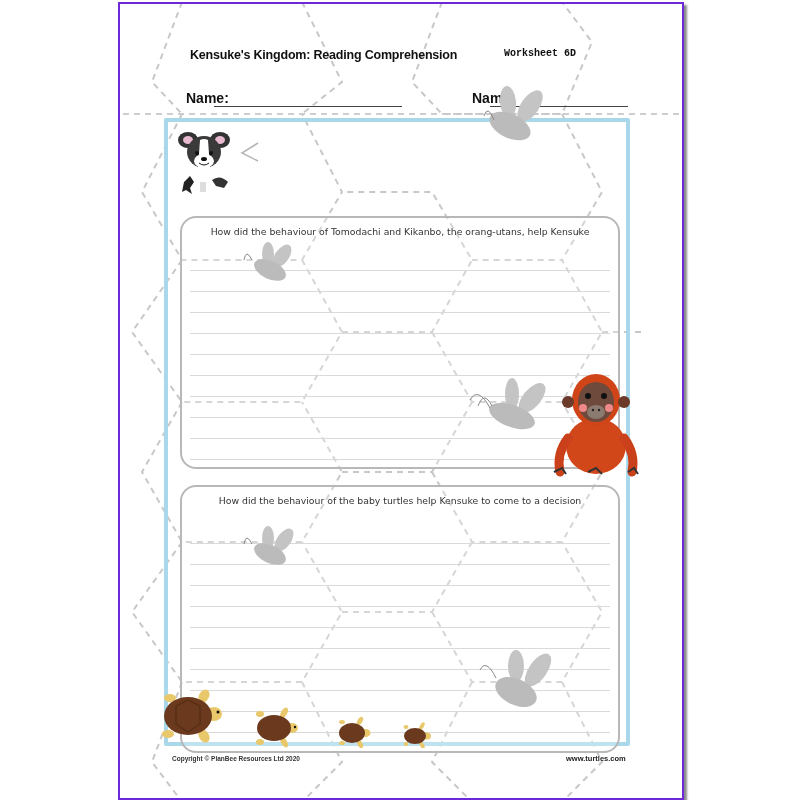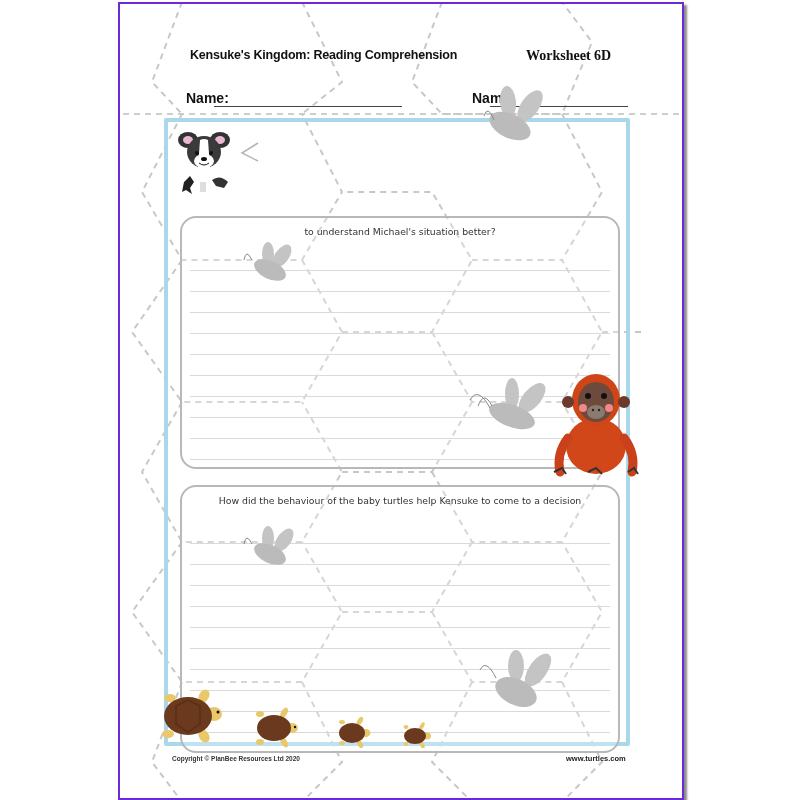--- a/index.html
+++ b/index.html
@@ -13,22 +13,22 @@
       border: 2px solid #6d28d9;
       box-shadow: 3px 3px 2px #8c8c8c;
       overflow: hidden;
     }
     .hexbg { position: absolute; left: -118px; top: -2px; width: 800px; height: 800px; }
     .title {
       position: absolute; left: 70px; top: 44px; font-size: 12.5px; font-weight: bold;
       font-family: "Liberation Sans Narrow", "Liberation Sans", sans-serif; letter-spacing: -0.2px; color: #111;
     }
     .worksheet {
-      position: absolute; left: 406px; top: 44px; font-size: 14px; font-weight: bold;
-      font-family: Liberation Serif, serif; color: #111;
+      position: absolute; left: 384px; top: 44px; font-size: 10px; font-weight: bold;
+      font-family: Liberation Mono, monospace; color: #111;
     }
     .name-label, .date-label {
       position: absolute; top: 86px; font-size: 14px; font-weight: bold; color: #111;
       font-family: "Liberation Sans", sans-serif;
       padding-left: 16px;
     }
     .name-label { left: 50px; }
     .date-label { left: 336px; }
     .name-line { position: absolute; left: 94px; top: 102px; width: 188px; border-bottom: 1.5px solid #444; height: 0; }
     .date-line { position: absolute; left: 370px; top: 102px; width: 138px; border-bottom: 1.5px solid #444; height: 0; }
@@ -128,21 +128,21 @@
     <path d="M36 52 Q44 46 52 54 L48 60 L40 58 Z" fill="#333"></path>
     <rect x="24" y="54" width="6" height="10" fill="#ddd"></rect>
   </svg>
 
   <svg class="speech-tail" width="20" height="24" viewBox="0 0 20 24">
     <path d="M18 2 L2 12 L18 20" fill="#fff" stroke="#b5b5b5" stroke-width="1.5"></path>
   </svg>
 
   <div class="qbox qbox1">
     <div class="qtext">
-      <div>to understand Michael's situation better?</div>
+      <div>How did the behaviour of Tomodachi and Kikanbo, the orang-utans, help Kensuke</div>
     </div>
     <div class="lines" style="top:52px;height:195px">
       <div class="line" style="top:0px"></div>
         <div class="line" style="top:21px"></div>
       <div class="line" style="top:42px"></div>
         <div class="line" style="top:63px"></div>
       <div class="line" style="top:84px"></div>
         <div class="line" style="top:105px"></div>
       <div class="line" style="top:126px"></div>
         <div class="line" style="top:147px"></div>

